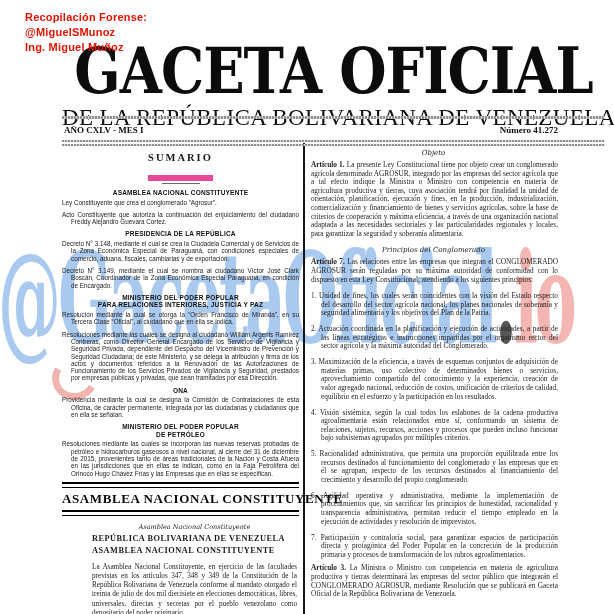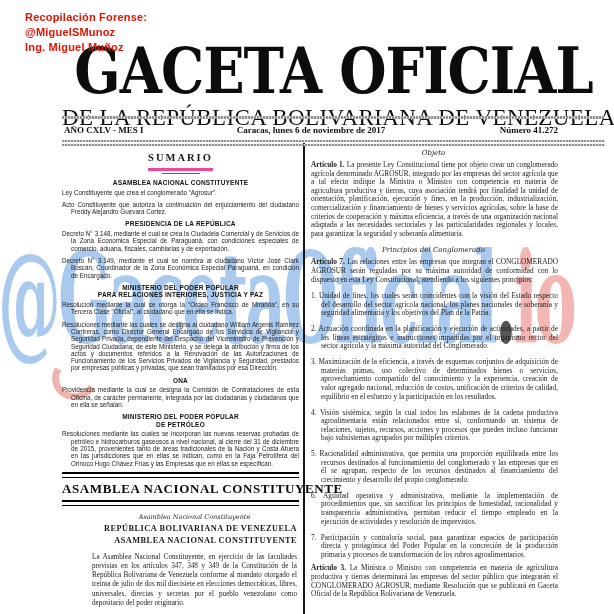--- a/index.html
+++ b/index.html
@@ -40,35 +40,35 @@
     border-top-color:transparent;border-right-color:transparent;transform:rotate(-15deg);z-index:0;}
 
   
   .divider{left:303px;top:143px;width:2px;height:471px;background:#151515;z-index:1;}
   .col-left{left:62px;top:143px;width:237px;z-index:1;}
   .col-right{left:311px;top:145px;width:247px;z-index:1;}
 
   
   .sumario-title-wrap{text-align:center;margin:4px 0 1px;}
   .sumario-title{display:inline-block;font:bold 10.5px "Liberation Serif",serif;letter-spacing:2px;
-    border-bottom:3px solid #ec4899;padding-bottom:5px;text-align:right;}
+    border-bottom:6px solid #ec4899;padding-bottom:12px;text-align:right;}
   .sumario-subrule{width:38px;height:1px;background:#666;margin:2px auto 4px;}
   .sum-head{font:bold 6.5px/7.6px "Liberation Sans",sans-serif;text-align:center;
     margin:5px 0 2px;white-space:pre-line;letter-spacing:.2px;color:#111;}
   .sum-entry{font:6.3px/7.3px "Liberation Sans",sans-serif;text-align:justify;
     margin:0 0 5px;padding-left:9px;text-indent:-9px;color:#222;}
 
   
   .banner-rule{height:3px;border-top:2px solid #000;border-bottom:1px solid #000;margin:3px 0;}
   .banner-title{font:bold 13px "Liberation Serif",serif;text-align:center;letter-spacing:.6px;
     white-space:nowrap;margin:2px 0;color:#0b0b0b;}
 
   .body-block{padding-left:30px;padding-right:2px;}
   .kicker{font:italic 6.5px "DejaVu Serif",serif;text-align:center;margin:7px 0 3px;}
-  .org{font:bold 8.3px "Liberation Serif",serif;text-align:right;letter-spacing:.5px;margin:3px 0;}
+  .org{font:bold 8.3px "Liberation Serif",serif;text-align:left;letter-spacing:.5px;margin:3px 0;}
   .body-par{font:7.2px/9.2px "Liberation Serif",serif;text-align:justify;margin-top:8px;}
   .decreta{font:italic 7.5px "DejaVu Serif",serif;text-align:center;margin:11px 0 10px;letter-spacing:1px;}
 
   
   .label-right{font:italic 7px "DejaVu Serif",serif;text-align:center;margin:4px 2px 4px 0;color:#222;}
   .art{font:7.3px/8.6px "Liberation Serif",serif;text-align:justify;margin:0 0 8px;color:#1c1c1c;}
   .art .lead{font-weight:bold;}
   .list-item{font:7.3px/8.6px "Liberation Serif",serif;text-align:justify;
     padding-left:10px;text-indent:-10px;margin-bottom:5px;color:#1c1c1c;}
 </style>
@@ -85,21 +85,20 @@
 </div>
 
 <div class="lyr masthead">
   <div class="masthead-title">GACETA OFICIAL</div>
   <div class="masthead-sub">DE LA REPÚBLICA BOLIVARIANA DE VENEZUELA</div>
 </div>
 
 <div class="lyr hatch h1"></div>
 <div class="lyr dateline">
   <span class="dl-left">AÑO CXLV - MES I</span>
-  <span class="dl-center">Caracas, lunes 6 de noviembre de 2017</span>
   <span class="dl-right">Número 41.272</span>
 </div>
 <div class="lyr hatch h2"></div>
 <div class="lyr hatch h3"></div>
 
 <div class="lyr divider"></div>
 
 <div class="lyr col-left">
   <div class="sumario-title-wrap">
     <span class="sumario-title">SUMARIO</span>

